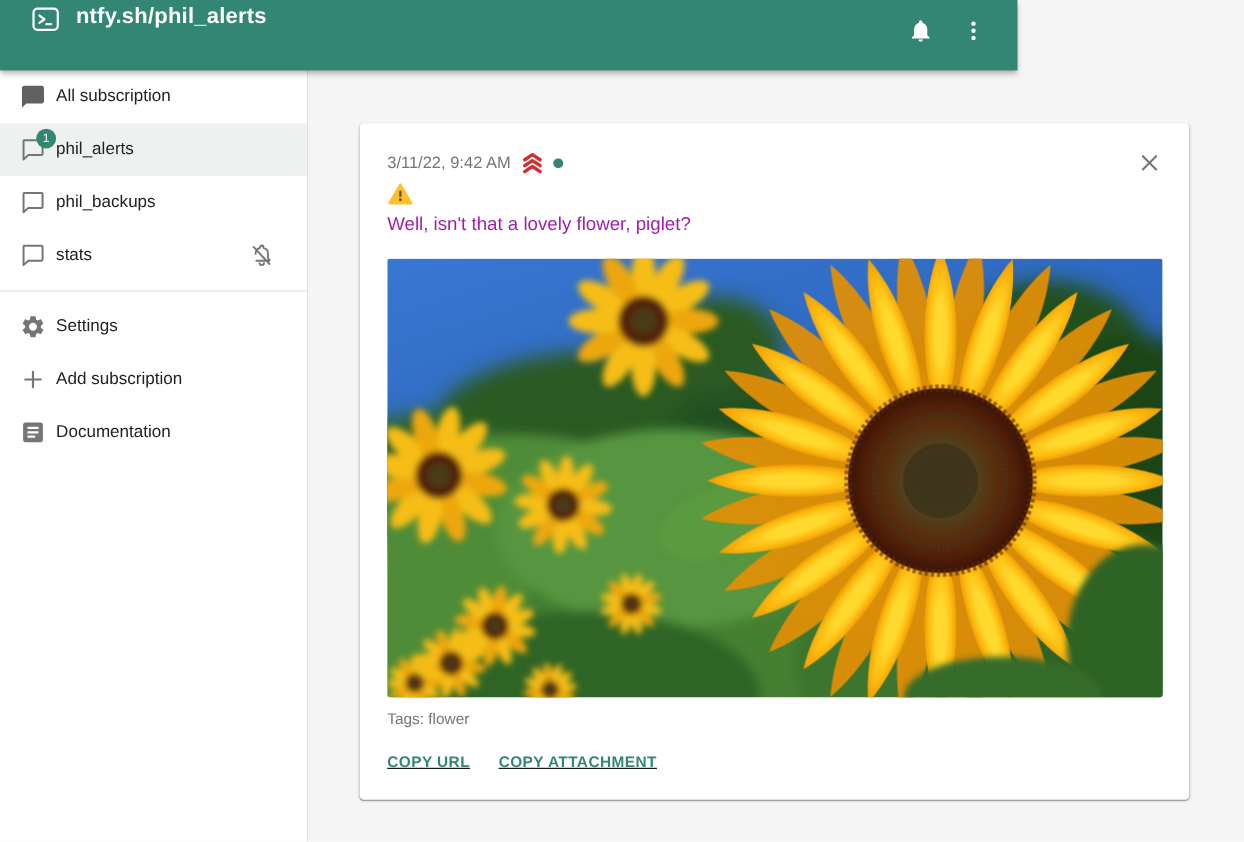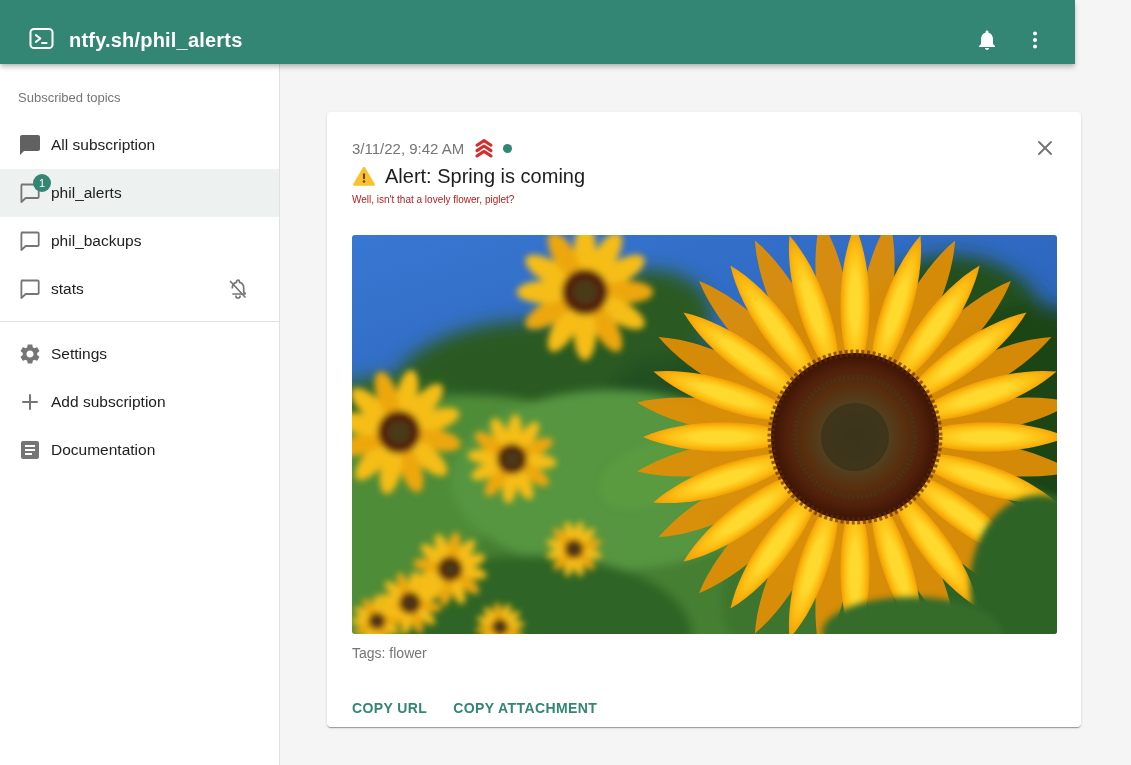--- a/index.html
+++ b/index.html
@@ -1,22 +1,22 @@
 <!DOCTYPE html>
 <html><head>
 <meta charset="utf-8">
 <style>
   * { margin:0; padding:0; box-sizing:border-box; }
   html,body { width:1131px; height:765px; overflow:hidden;
     font-family:"Liberation Sans", sans-serif; background:#f5f5f5; }
 
   
-  .appbar { position:absolute; left:0; top:0; width:1075px; height:64px;
-    background:#338574; color:#fff; display:flex; align-items:center;
-    padding:16px 16px 0 28px; z-index:30;
+  .appbar { position:absolute; left:0; top:0; width:925px; height:64px;
+    background:#338574; color:#fff; display:flex; 
+    padding:4px 16px 0 28px; z-index:30;
     box-shadow:0 2px 4px -1px rgba(0,0,0,.2), 0 4px 5px 0 rgba(0,0,0,.14); }
   .appbar-title { font-size:20px; font-weight:700; margin-left:14px; letter-spacing:.2px; }
   .appbar-spacer { flex:1; }
   .icon-btn { width:48px; height:48px; display:flex; align-items:center;
     justify-content:center; background:none; border:none; cursor:pointer; border-radius:50%; }
 
   
   .sidebar { position:absolute; left:0; top:64px; width:280px; height:701px;
     background:#fff; border-right:1px solid #e0e0e0; z-index:10; }
   .section-label { padding:26px 18px 16px 18px; font-size:13px; color:#757575; }
@@ -37,25 +37,25 @@
   .card { position:absolute; left:47px; top:48px; width:754px; height:615px;
     background:#fff; border-radius:4px; padding:26px 8px 24px 25px;
     box-shadow:0 2px 1px -1px rgba(0,0,0,.2), 0 1px 1px 0 rgba(0,0,0,.14),
                0 1px 3px 0 rgba(0,0,0,.12); }
   .card-meta { display:flex; align-items:center; gap:5px; color:#757575; font-size:15px; }
   .unread-dot { width:9px; height:9px; border-radius:50%; background:#338574; margin-left:3px; }
   .card-close { position:absolute; top:24px; right:24px; width:24px; height:24px;
     background:none; border:none; cursor:pointer; padding:0; }
   .card-title { margin-top:4px; display:flex; align-items:center; gap:9px;
     font-size:20px; font-weight:400; color:#1d1d1d; height:28px; }
-  .card-body { margin-top:4px; font-size:10px; color:#b91c1c; height:20px; }
+  .card-body { margin-top:4px; font-size:17px; color:#a21caf; height:20px; }
   .attachment { margin-top:21px; width:705px; height:399px; border-radius:3px;
     overflow:hidden; display:block; cursor:pointer; }
   .tags { margin-top:11px; font-size:14px; color:#757575; height:18px; }
-  .actions { margin-top:32px; display:flex; gap:10px; }
+  .actions { margin-top:16px; display:flex; gap:10px;text-decoration:underline; }
   .action-btn { background:none; border:none; cursor:pointer; color:#338574;
     font-family:"Liberation Sans", sans-serif; font-size:14px; font-weight:700;
     letter-spacing:.4px; padding:5px 8px 5px 0; margin-right:8px; }
 </style>
 </head>
 <body>
 
 <header class="appbar">
   <span>
     <svg width="27" height="27" viewBox="0 0 24 24" fill="none" stroke="#fff" stroke-width="1.8" stroke-linecap="round" stroke-linejoin="round">
@@ -74,21 +74,20 @@
   <button class="icon-btn">
     <svg width="24" height="24" viewBox="0 0 24 24" fill="#fff">
       <circle cx="12" cy="5.5" r="2"></circle>
         <circle cx="12" cy="12" r="2"></circle>
         <circle cx="12" cy="18.5" r="2"></circle>
     </svg>
   </button>
 </header>
 
 <nav class="sidebar">
-  <div class="section-label">Subscribed topics</div>
 
   <div class="nav-row">
     <span class="nav-icon">
       <svg width="24" height="24" viewBox="0 0 24 24" fill="#616161">
         <path d="M20 2H4c-1.1 0-2 .9-2 2v18l4-4h14c1.1 0 2-.9 2-2V4c0-1.1-.9-2-2-2z"></path>
       </svg>
     </span>
     <span class="nav-label">All subscription</span>
   </div>
 
@@ -181,21 +180,20 @@
     </button>
 
     <h2 class="card-title">
       <span style="display:flex;">
         <svg width="24" height="23" viewBox="0 0 24 24">
           <path d="M12 3 L22.2 20.5 H1.8 Z" fill="#f9c22e" stroke="#f9c22e" stroke-width="2.4" stroke-linejoin="round"></path>
           <rect x="10.9" y="8.6" width="2.2" height="6.2" rx="1.1" fill="#66491c"></rect>
           <circle cx="12" cy="17.3" r="1.35" fill="#66491c"></circle>
         </svg>
       </span>
-      <span>Alert: Spring is coming</span>
     </h2>
 
     <div class="card-body">Well, isn't that a lovely flower, piglet?</div>
 
     <span class="attachment">
       <svg width="705" height="399" viewBox="0 0 705 399">
         <defs>
           <filter id="b8" x="-60%" y="-60%" width="220%" height="220%">
               <feGaussianBlur stdDeviation="9"></feGaussianBlur>
             </filter>

